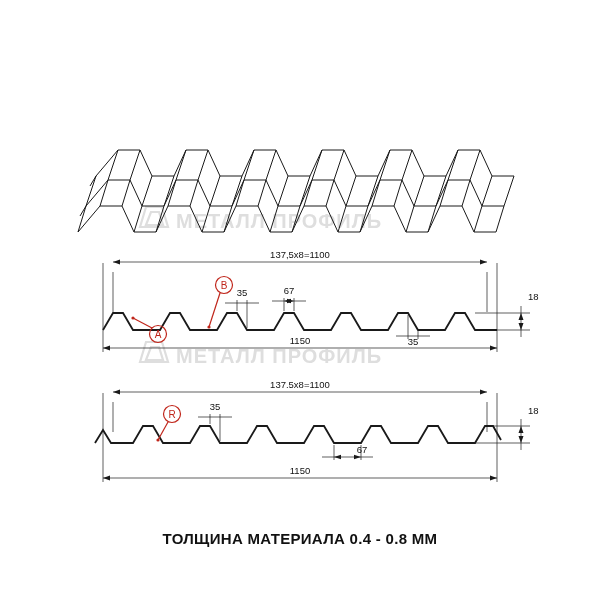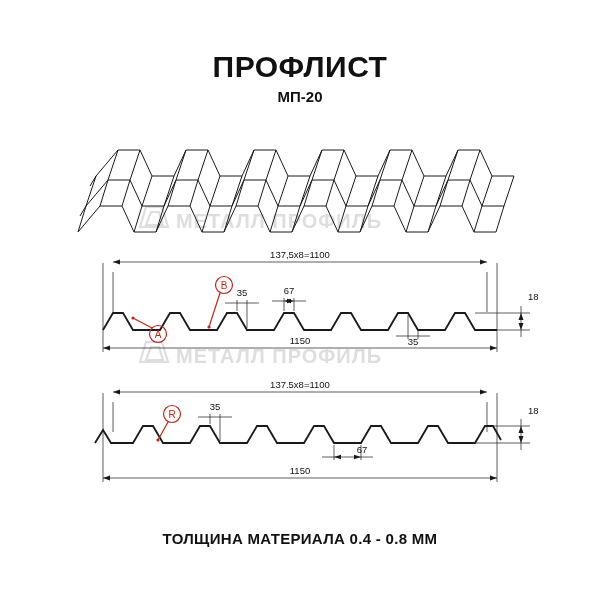--- a/index.html
+++ b/index.html
@@ -74,22 +74,20 @@
     font-size: 10px;
     fill: #c0261b;
     font-weight: normal;
   }
 </style>
 </head>
 <body>
 
 <div class="page">
 
-  <div class="title">ПРОФЛИСТ</div>
-  <div class="subtitle">МП-20</div>
   <div class="footer">ТОЛЩИНА МАТЕРИАЛА 0.4 - 0.8 ММ</div>
 
   <svg width="600" height="600" viewBox="0 0 600 600">
 
     <g opacity="1">
       <g transform="translate(140,205)">
         <path d="M0 22 L6 2 L22 2 L28 22 Z" fill="none" stroke="#dedede" stroke-width="2.2"></path>
         <path d="M6 20 L11 7 L19 7 L23 20 Z" fill="none" stroke="#dedede" stroke-width="2.2"></path>
       </g>
       <text class="wm-text" x="176" y="228">МЕТАЛЛ ПРОФИЛЬ</text>

